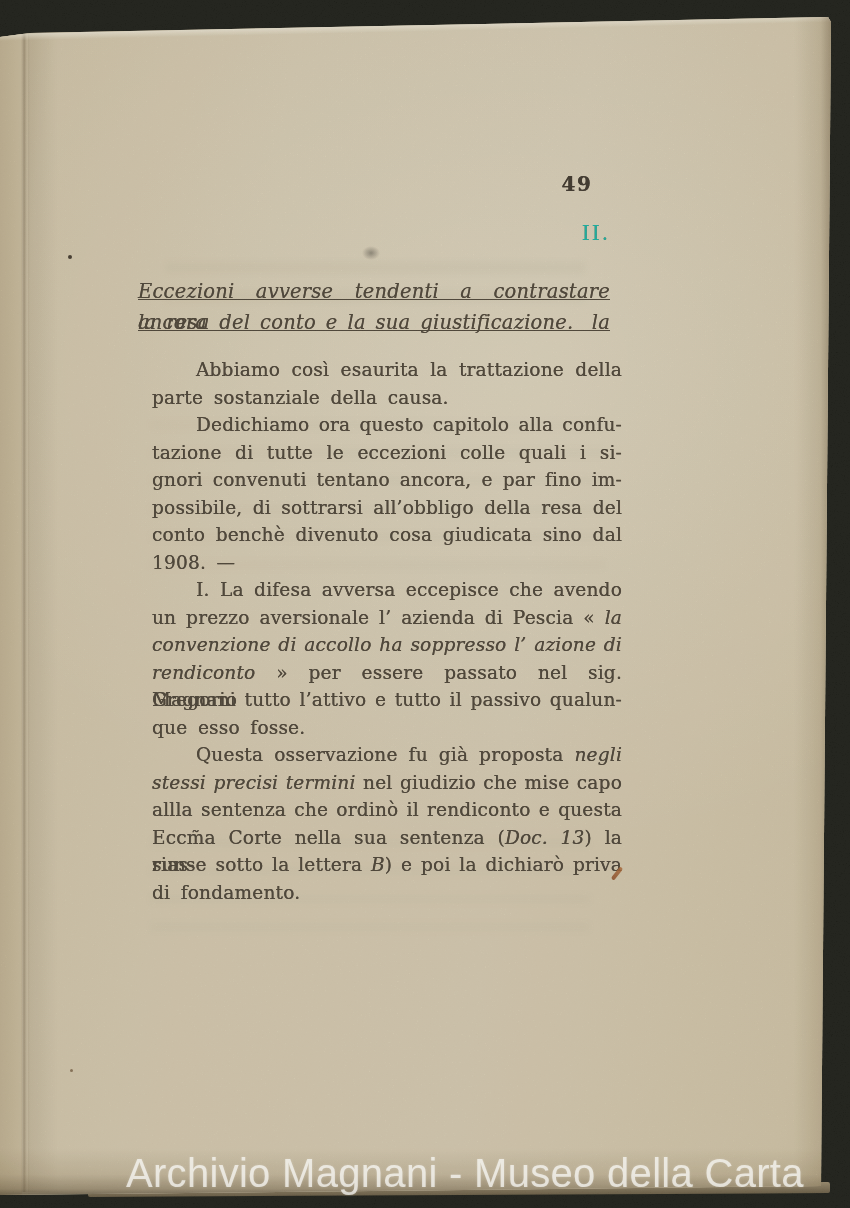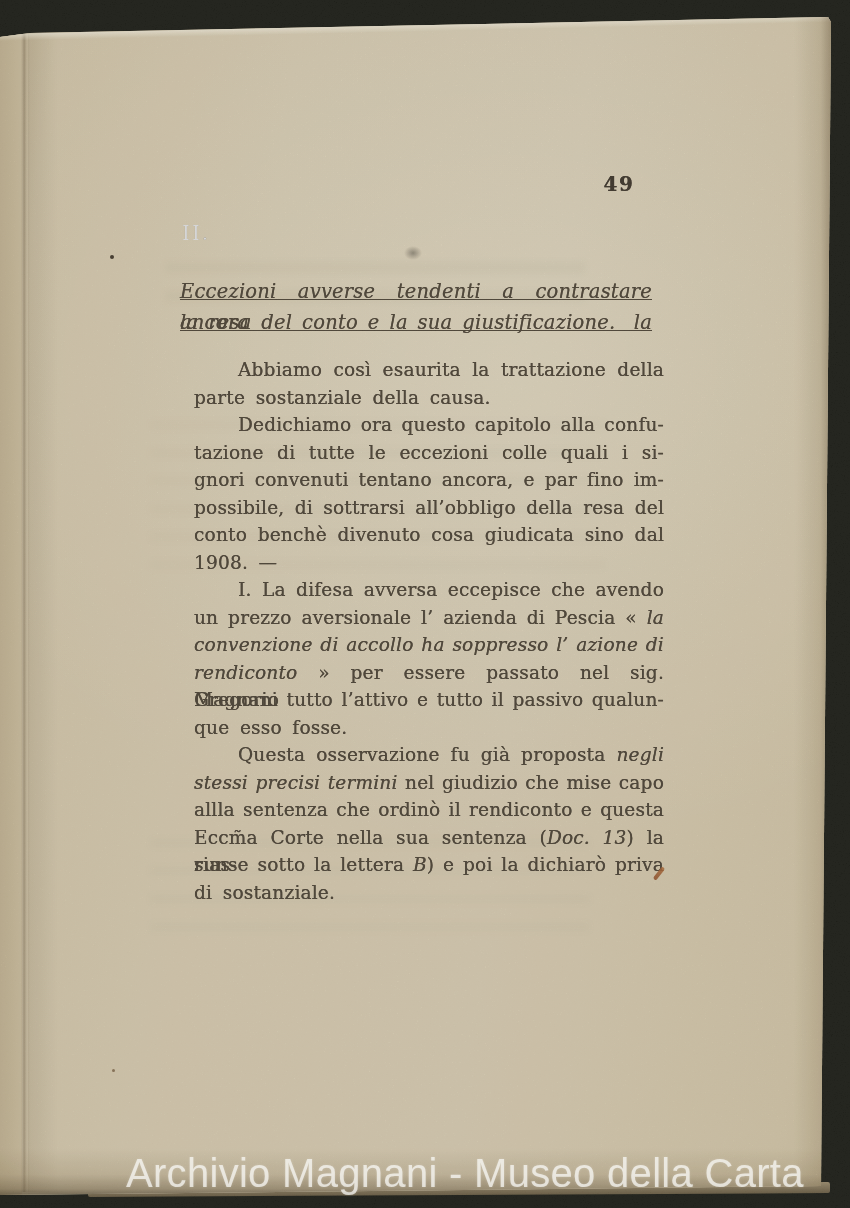--- a/index.html
+++ b/index.html
@@ -38,27 +38,27 @@
     background:linear-gradient(90deg,rgba(120,98,60,0),rgba(120,98,60,.18) 70%,rgba(84,64,34,.42) 100%);}
   
   .ghost{position:absolute;filter:blur(3px);pointer-events:none;}
   .ghost.g1{left:165px;top:262px;width:420px;height:58px;opacity:.5;
     background:repeating-linear-gradient(180deg,rgba(122,132,104,.12) 0 11px,rgba(122,132,104,0) 11px 29px);}
   .ghost.g2{left:150px;top:420px;width:455px;height:150px;opacity:.35;
     background:repeating-linear-gradient(180deg,rgba(122,132,104,.10) 0 10px,rgba(122,132,104,0) 10px 28px);}
   .ghost.g3{left:150px;top:838px;width:440px;height:100px;opacity:.35;
     background:repeating-linear-gradient(180deg,rgba(122,132,104,.10) 0 10px,rgba(122,132,104,0) 10px 28px);}
   
-  .textlayer{position:absolute;inset:0;z-index:3;color:var(--ink,#4c4336);margin-left:42px;}
+  .textlayer{position:absolute;inset:0;z-index:3;color:var(--ink,#4c4336);}
   .textlayer *{letter-spacing:.2px;}
   .page-number{position:absolute;left:556px;top:172px;width:42px;text-align:center;
     font-size:20px;font-weight:700;letter-spacing:1.5px;color:#3e362b;
     text-shadow:0 0 .6px rgba(62,54,43,.9);}
-  .section-heading{position:absolute;left:140px;top:221px;width:470px;text-align:left;
-    font-size:20px;letter-spacing:2px;color:#e5e5e5;text-shadow:0 0 .6px rgba(70,61,48,.8);}
+  .section-heading{position:absolute;left:140px;top:221px;width:470px;text-align:right;
+    font-size:20px;letter-spacing:2px;color:#14b8a6;text-shadow:0 0 .6px rgba(70,61,48,.8);}
   .smudge{position:absolute;left:362px;top:246px;width:18px;height:14px;
     background:radial-gradient(ellipse,rgba(85,80,70,.55),rgba(85,80,70,0) 70%);filter:blur(.5px);}
   .subtitle{position:absolute;left:138px;top:276px;width:472px;font-style:italic;
     font-size:19.5px;text-shadow:0 0 .6px rgba(76,67,54,.8);}
   .sub-line{height:31px;line-height:31px;}
   .sub-line.justify{text-align:justify;text-align-last:justify;word-spacing:2px;text-decoration:underline;}
   .sub-line.center{text-align:left;word-spacing:3.5px;}
   .body{position:absolute;left:152px;top:356px;width:470px;font-size:18.5px;
     text-shadow:0 0 .6px rgba(76,67,54,.85),.3px .3px 0 rgba(76,67,54,.25);}
   .tline{height:27.5px;line-height:27.5px;text-align:justify;text-align-last:justify;overflow:visible;white-space:normal;}
@@ -126,21 +126,21 @@
           <div class="tline"><i>rendiconto</i><span> » per essere passato nel sig. Gregorio</span></div>
           <div class="tline"><span>Magnani tutto l’attivo e tutto il passivo qualun-</span></div>
           <div class="tline last"><span>que esso fosse.</span></div>
         </div>
         <div>
           <div class="tline first"><span>Questa osservazione fu già proposta </span><i>negli</i></div>
           <div class="tline"><i>stessi precisi termini</i><span> nel giudizio che mise capo</span></div>
           <div class="tline"><span>allla sentenza che ordinò il rendiconto e questa</span></div>
           <div class="tline"><span>Eccm̃a Corte nella sua sentenza (</span><i>Doc. 13</i><span>) la rias-</span></div>
           <div class="tline"><span>sunse sotto la lettera </span><i>B</i><span>) e poi la dichiarò priva</span></div>
-          <div class="tline last"><span>di sostanziale.</span></div>
+          <div class="tline last"><span>di fondamento.</span></div>
         </div>
       </div>
     <div class="rust-mark"></div>
     <div class="speck s1"></div>
     <div class="speck s2"></div>
   </div>
 
   <svg class="noise" width="850" height="1208" xmlns="http://www.w3.org/2000/svg">
     <defs>
       <filter id="grainDark">

